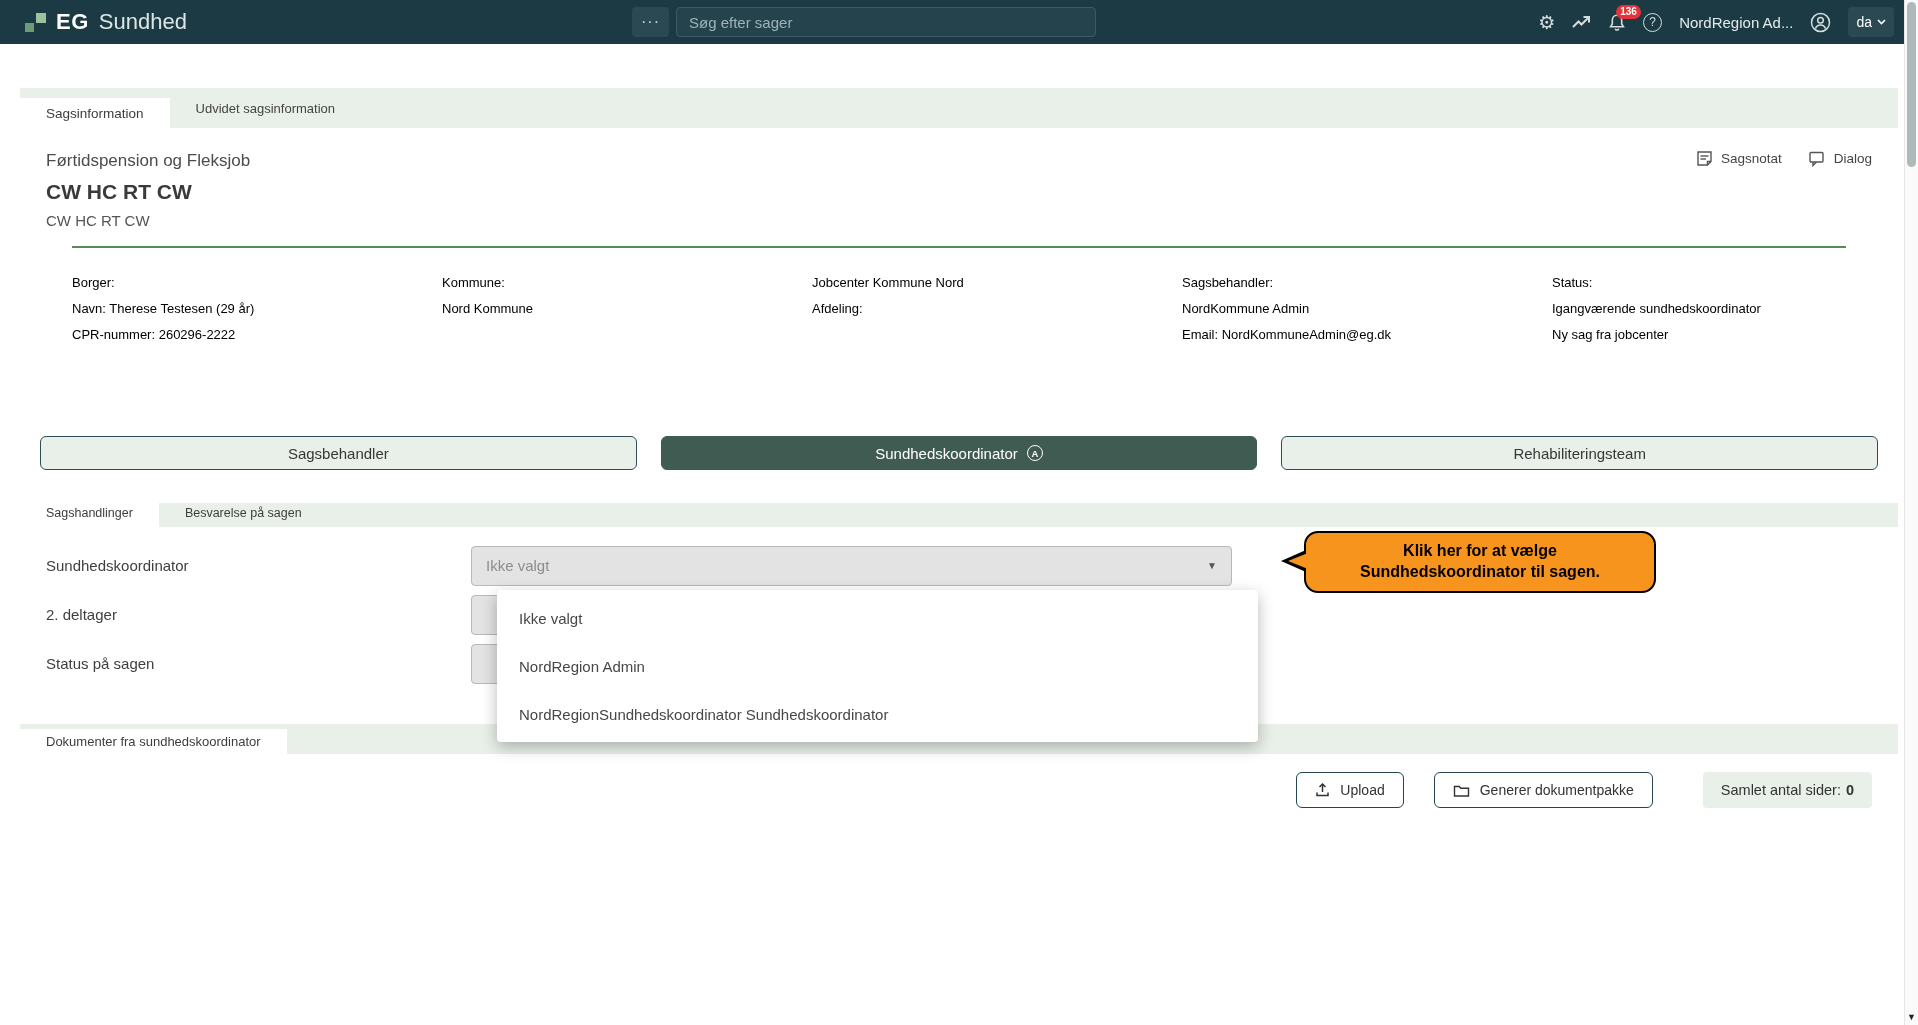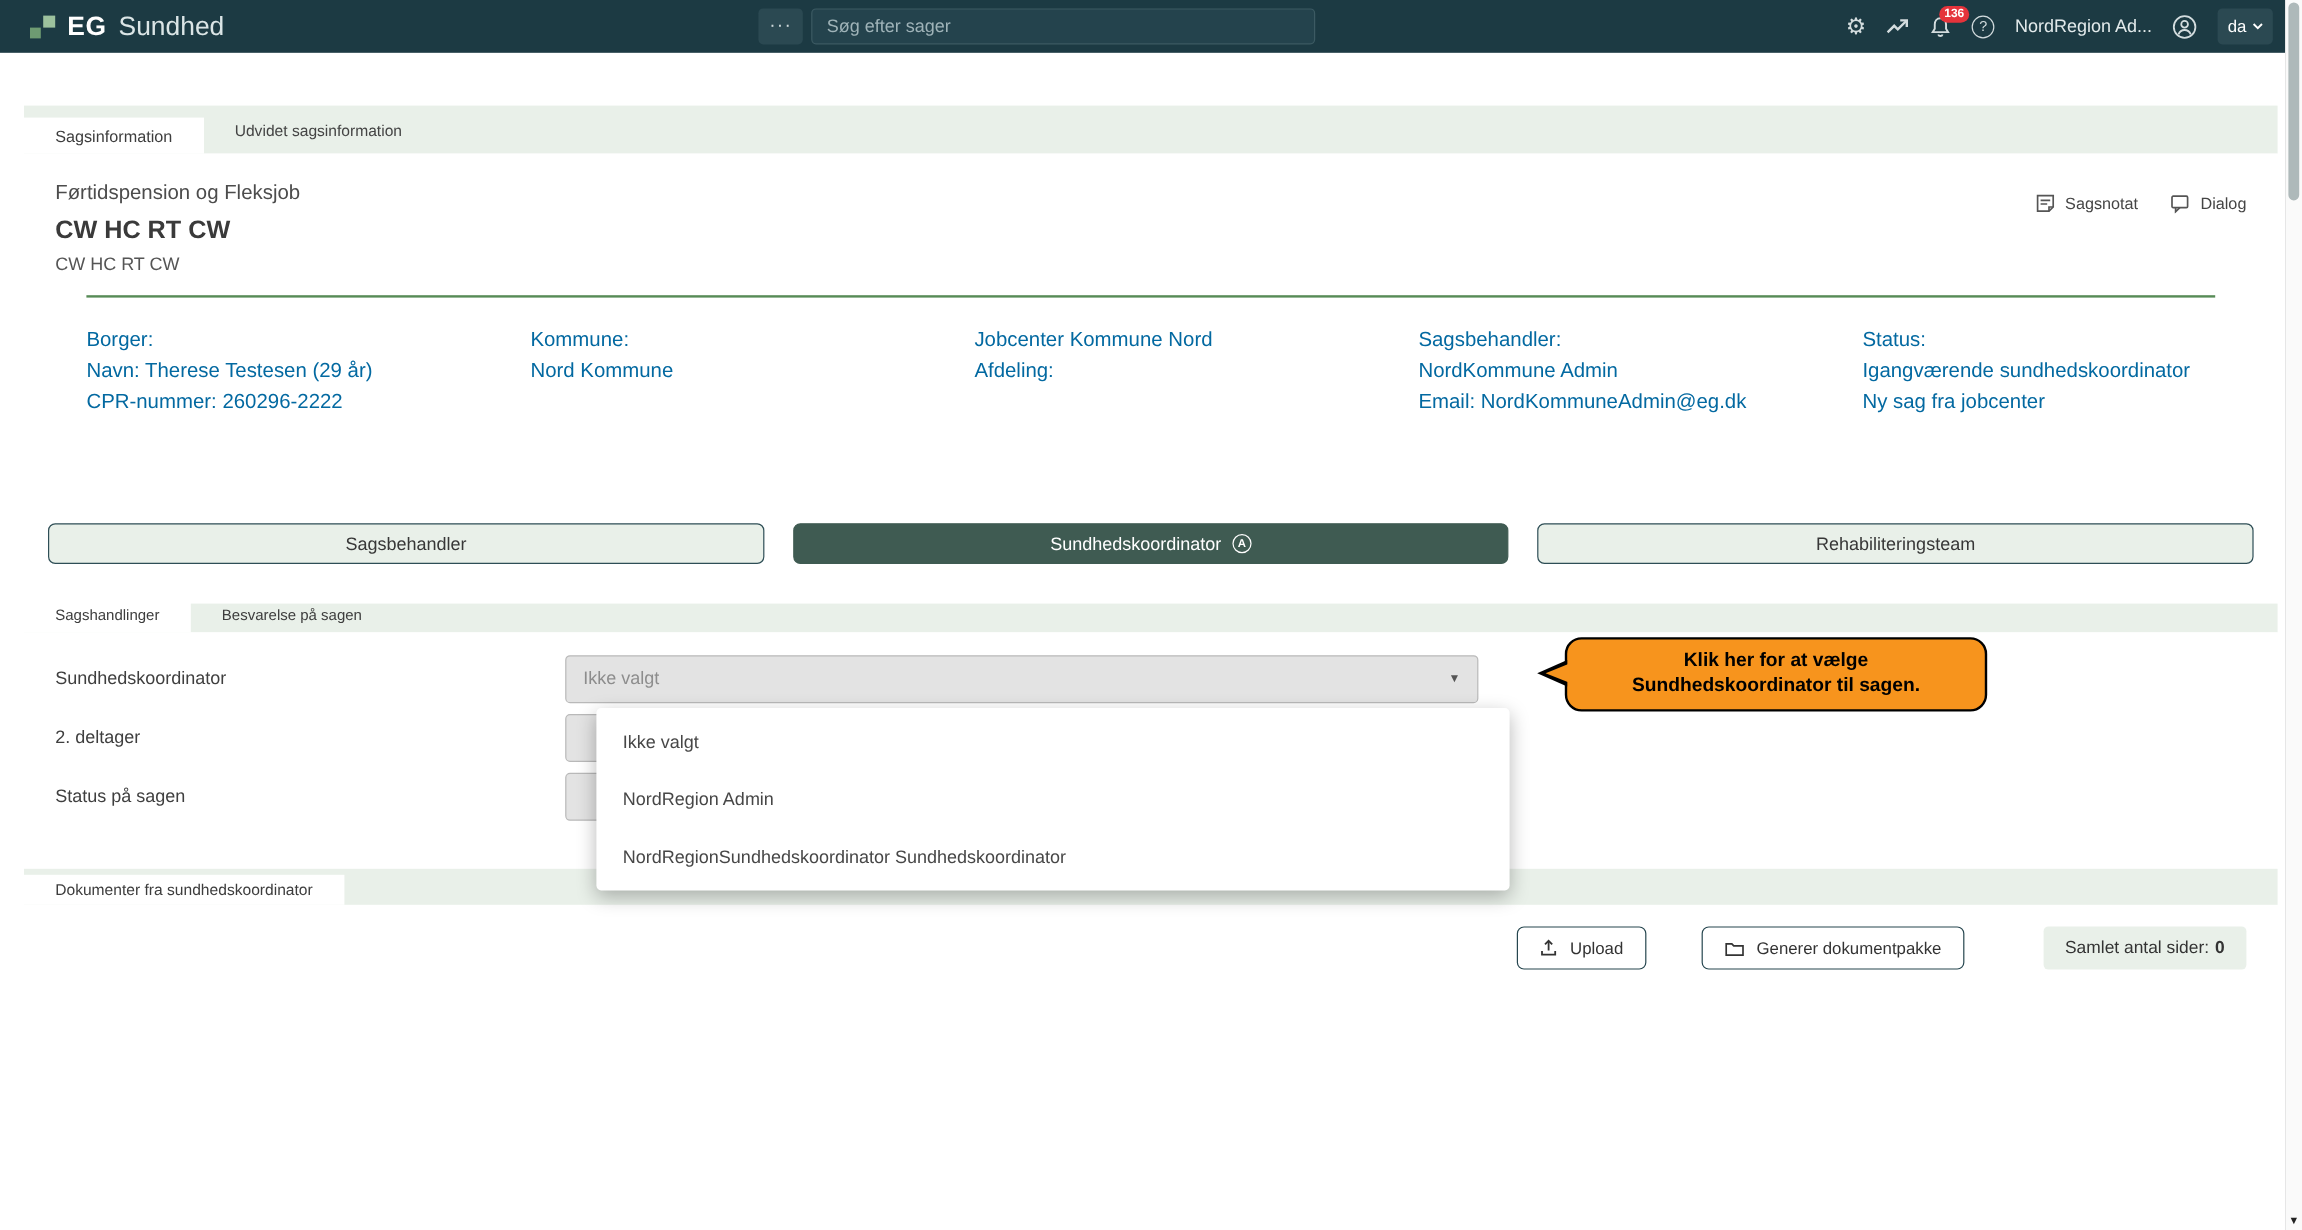--- a/index.html
+++ b/index.html
@@ -41,24 +41,24 @@
   .tab.active { background:#fff; }
 
   
   .tabs1 { height:40px; }
   .tabs1 .tab { height:30px; }
   .tabs1 .tab.inactive { height:40px; font-size:13px; color:#444; }
   .case-head { background:#fff; padding:14px 26px 0; position:relative; }
   .case-type { font-size:17px; color:#4c4c4c; margin-top:9px; }
   .case-title { font-size:21px; font-weight:bold; color:#3a3a3a; margin-top:9px; }
   .case-sub { font-size:15px; color:#555; margin-top:8px; }
-  .case-actions { position:absolute; right:26px; top:33px; display:flex; gap:26px; }
+  .case-actions { position:absolute; right:26px; top:22px; display:flex; gap:26px; }
   .mini-action { display:flex; align-items:center; gap:8px; font-size:13.5px; color:#454545; cursor:pointer; }
   .divider-green { height:2px; background:#578b56; margin:17px 26px 0; }
-  .info-row { display:flex; padding:22px 26px 84px; font-size:17px; line-height:26px; color:#0369a1; }
+  .info-row { display:flex; padding:22px 26px 84px; font-size:13px; line-height:26px; color:#000000; }
   .info-col { flex:0 0 370px; padding-right:10px; }
   .info-col:last-child { flex:1 1 auto; }
 
   
   .role-buttons { display:flex; gap:24px; margin:4px 20px 0; }
   .role-btn { flex:1; height:34px; border-radius:6px; font-size:15px; display:flex; align-items:center;
     justify-content:center; gap:9px; cursor:pointer; }
   .role-btn.light { background:#e9f0e9; border:1px solid #2e4e56; color:#373737; }
   .role-btn.dark { background:#3f5b52; border:1px solid #3f5b52; color:#fff; font-weight:500; }
   .circle-a { width:16px; height:16px; border:1.3px solid #fff; border-radius:50%; font-size:9.5px; font-weight:bold;
@@ -82,21 +82,21 @@
     text-align:center; font-size:16px; font-weight:bold; color:#000; padding:8px 14px; z-index:11; line-height:1.3; }
   .tail-b { position:absolute; left:-25px; top:17px; width:0; height:0;
     border-top:11px solid transparent; border-bottom:11px solid transparent; border-right:25px solid #000; }
   .tail-o { position:absolute; left:-18px; top:20px; width:0; height:0;
     border-top:8px solid transparent; border-bottom:8px solid transparent; border-right:20px solid #f7941d; }
 
   
   .sec-docs { margin-top:10px; }
   .tabs3 { height:30px; }
   .tabs3 .tab { height:25px; font-size:13px; }
-  .doc-toolbar { display:flex; justify-content:flex-end; align-items:center; gap:46px; padding:18px 26px 0; }
+  .doc-toolbar { display:flex; justify-content:flex-end; align-items:center; gap:30px; padding:18px 26px 0; }
   .out-btn { height:36px; border:1px solid #26464f; border-radius:6px; background:#fff; display:flex;
     align-items:center; gap:10px; padding:0 18px; font-size:14px; color:#333; cursor:pointer; }
   .pages-chip { height:36px; background:#e9f0e9; border-radius:4px; display:flex; align-items:center; gap:5px;
     padding:0 18px; font-size:14.5px; color:#333; margin-left:20px; }
   .pages-chip b { font-weight:bold; }
   .doc-table-head { margin-top:26px; height:46px; background:#e9f0e9; border-bottom:2px solid #24444d;
     display:grid; grid-template-columns:18% 17% 17% 14% 13% 21%; align-items:center; }
   .th { text-align:center; font-size:14.5px; color:#3d3d3d; }
 
   

